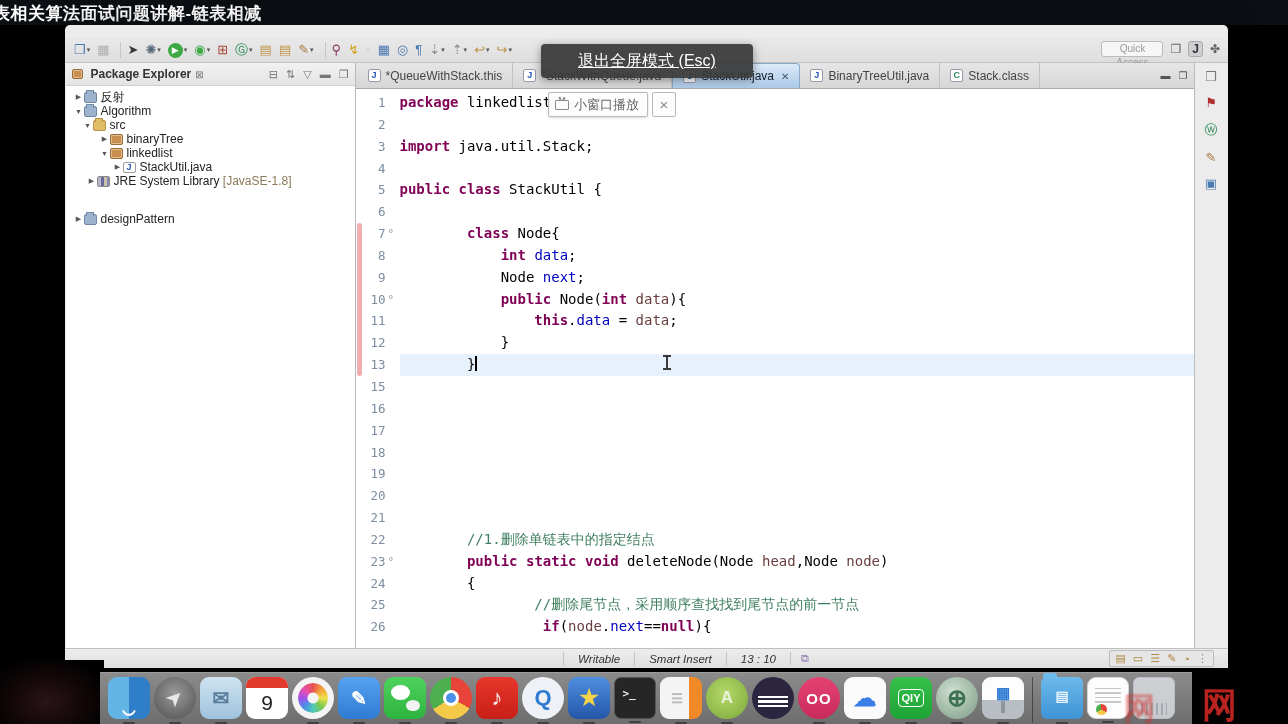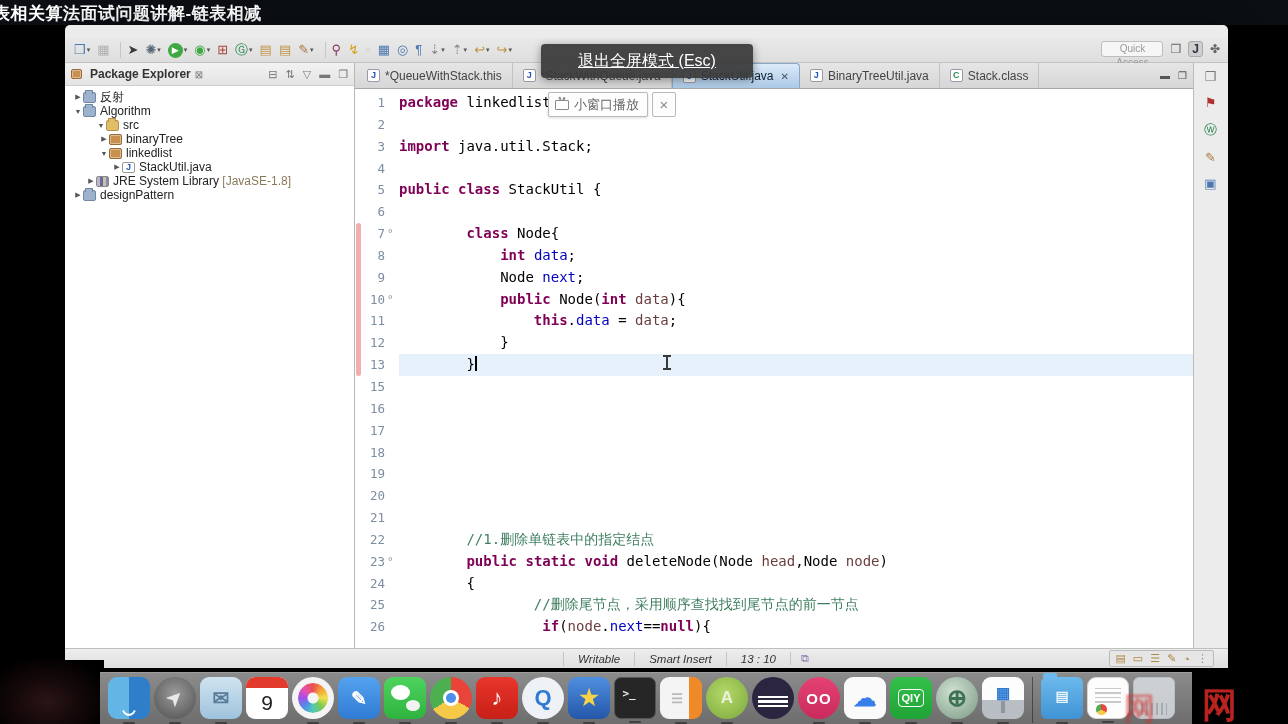--- a/index.html
+++ b/index.html
@@ -39,21 +39,21 @@
   .tb-sep { width:1px; height:16px; background:#c6c6c6; margin:0 5px; }
 
   .qa-zone { position:absolute; right:8px; top:16px; display:flex; align-items:center; gap:7px; }
   .qa-box { width:62px; height:16px; border:1px solid #bdbdbd; border-radius:3px;
     background:#f6f6f6; color:#9a9a9a; font-size:10px; line-height:14px; text-align:center; }
   .persp { font-size:12px; color:#666; }
   .persp.pressed { background:#cfcfcf; border:1px solid #aaa; border-radius:3px;
     padding:0 3px; color:#334; font-weight:bold; }
 
   
-  .mainrow { position:absolute; left:0; top:38px; width:100%; height:585px; display:flex; }
+  .mainrow { position:absolute; left:0; top:38px; width:100%; height:585px; display:flex;justify-content:center; }
 
   
   .explorer { width:290px; background:#fff; border-right:1px solid #b7b7b7;
     position:relative; }
   .pe-header { height:23px; background:linear-gradient(#f2f2f2,#e4e4e4);
     border-bottom:1px solid #cfcfcf; display:flex; align-items:center;
     padding:0 6px; font-size:12px; color:#333; }
   .pe-header .pe-title { font-weight:bold; margin:0 4px; }
   .pe-hicons { margin-left:auto; display:flex; gap:8px; color:#777; font-size:11px; }
   .pe-tree { padding-top:4px; font-size:12px; color:#222; }
@@ -365,21 +365,21 @@
           <div class="tree-row" style="padding-left: 8px;">
             <span class="tw">▶</span>
             <span class="ti ti-project-icon"></span>
             <span class="tlabel">反射</span>
           </div>
           <div class="tree-row" style="padding-left: 8px;">
             <span class="tw">▼</span>
             <span class="ti ti-project-icon"></span>
             <span class="tlabel">Algorithm</span>
           </div>
-          <div class="tree-row" style="padding-left: 31px;">
+          <div class="tree-row" style="padding-left: 17px;">
             <span class="tw">▼</span>
             <span class="ti ti-source-folder-icon"></span>
             <span class="tlabel">src</span>
           </div>
           <div class="tree-row" style="padding-left: 34px;">
             <span class="tw">▶</span>
             <span class="ti ti-package-icon"></span>
             <span class="tlabel">binaryTree</span>
           </div>
           <div class="tree-row" style="padding-left: 34px;">
@@ -390,21 +390,21 @@
           <div class="tree-row" style="padding-left: 47px;">
             <span class="tw">▶</span>
             <span class="ti ti-java-file-icon">J</span>
             <span class="tlabel">StackUtil.java</span>
           </div>
           <div class="tree-row" style="padding-left: 21px;">
             <span class="tw">▶</span>
             <span class="ti ti-library-icon"></span>
             <span class="tlabel">JRE System Library<span class="dim"> [JavaSE-1.8]</span></span>
           </div>
-          <div class="tree-row" style="padding-left: 8px;">
+          <div class="tree-row" style="padding-left: 8px; margin-top: 24px;">
             <span class="tw">▶</span>
             <span class="ti ti-project-icon"></span>
             <span class="tlabel">designPattern</span>
           </div>
         </div>
     </div>
 
     <div class="editor-region">
       <div class="tabrow" id="tab-row">
           <span class="etab">

